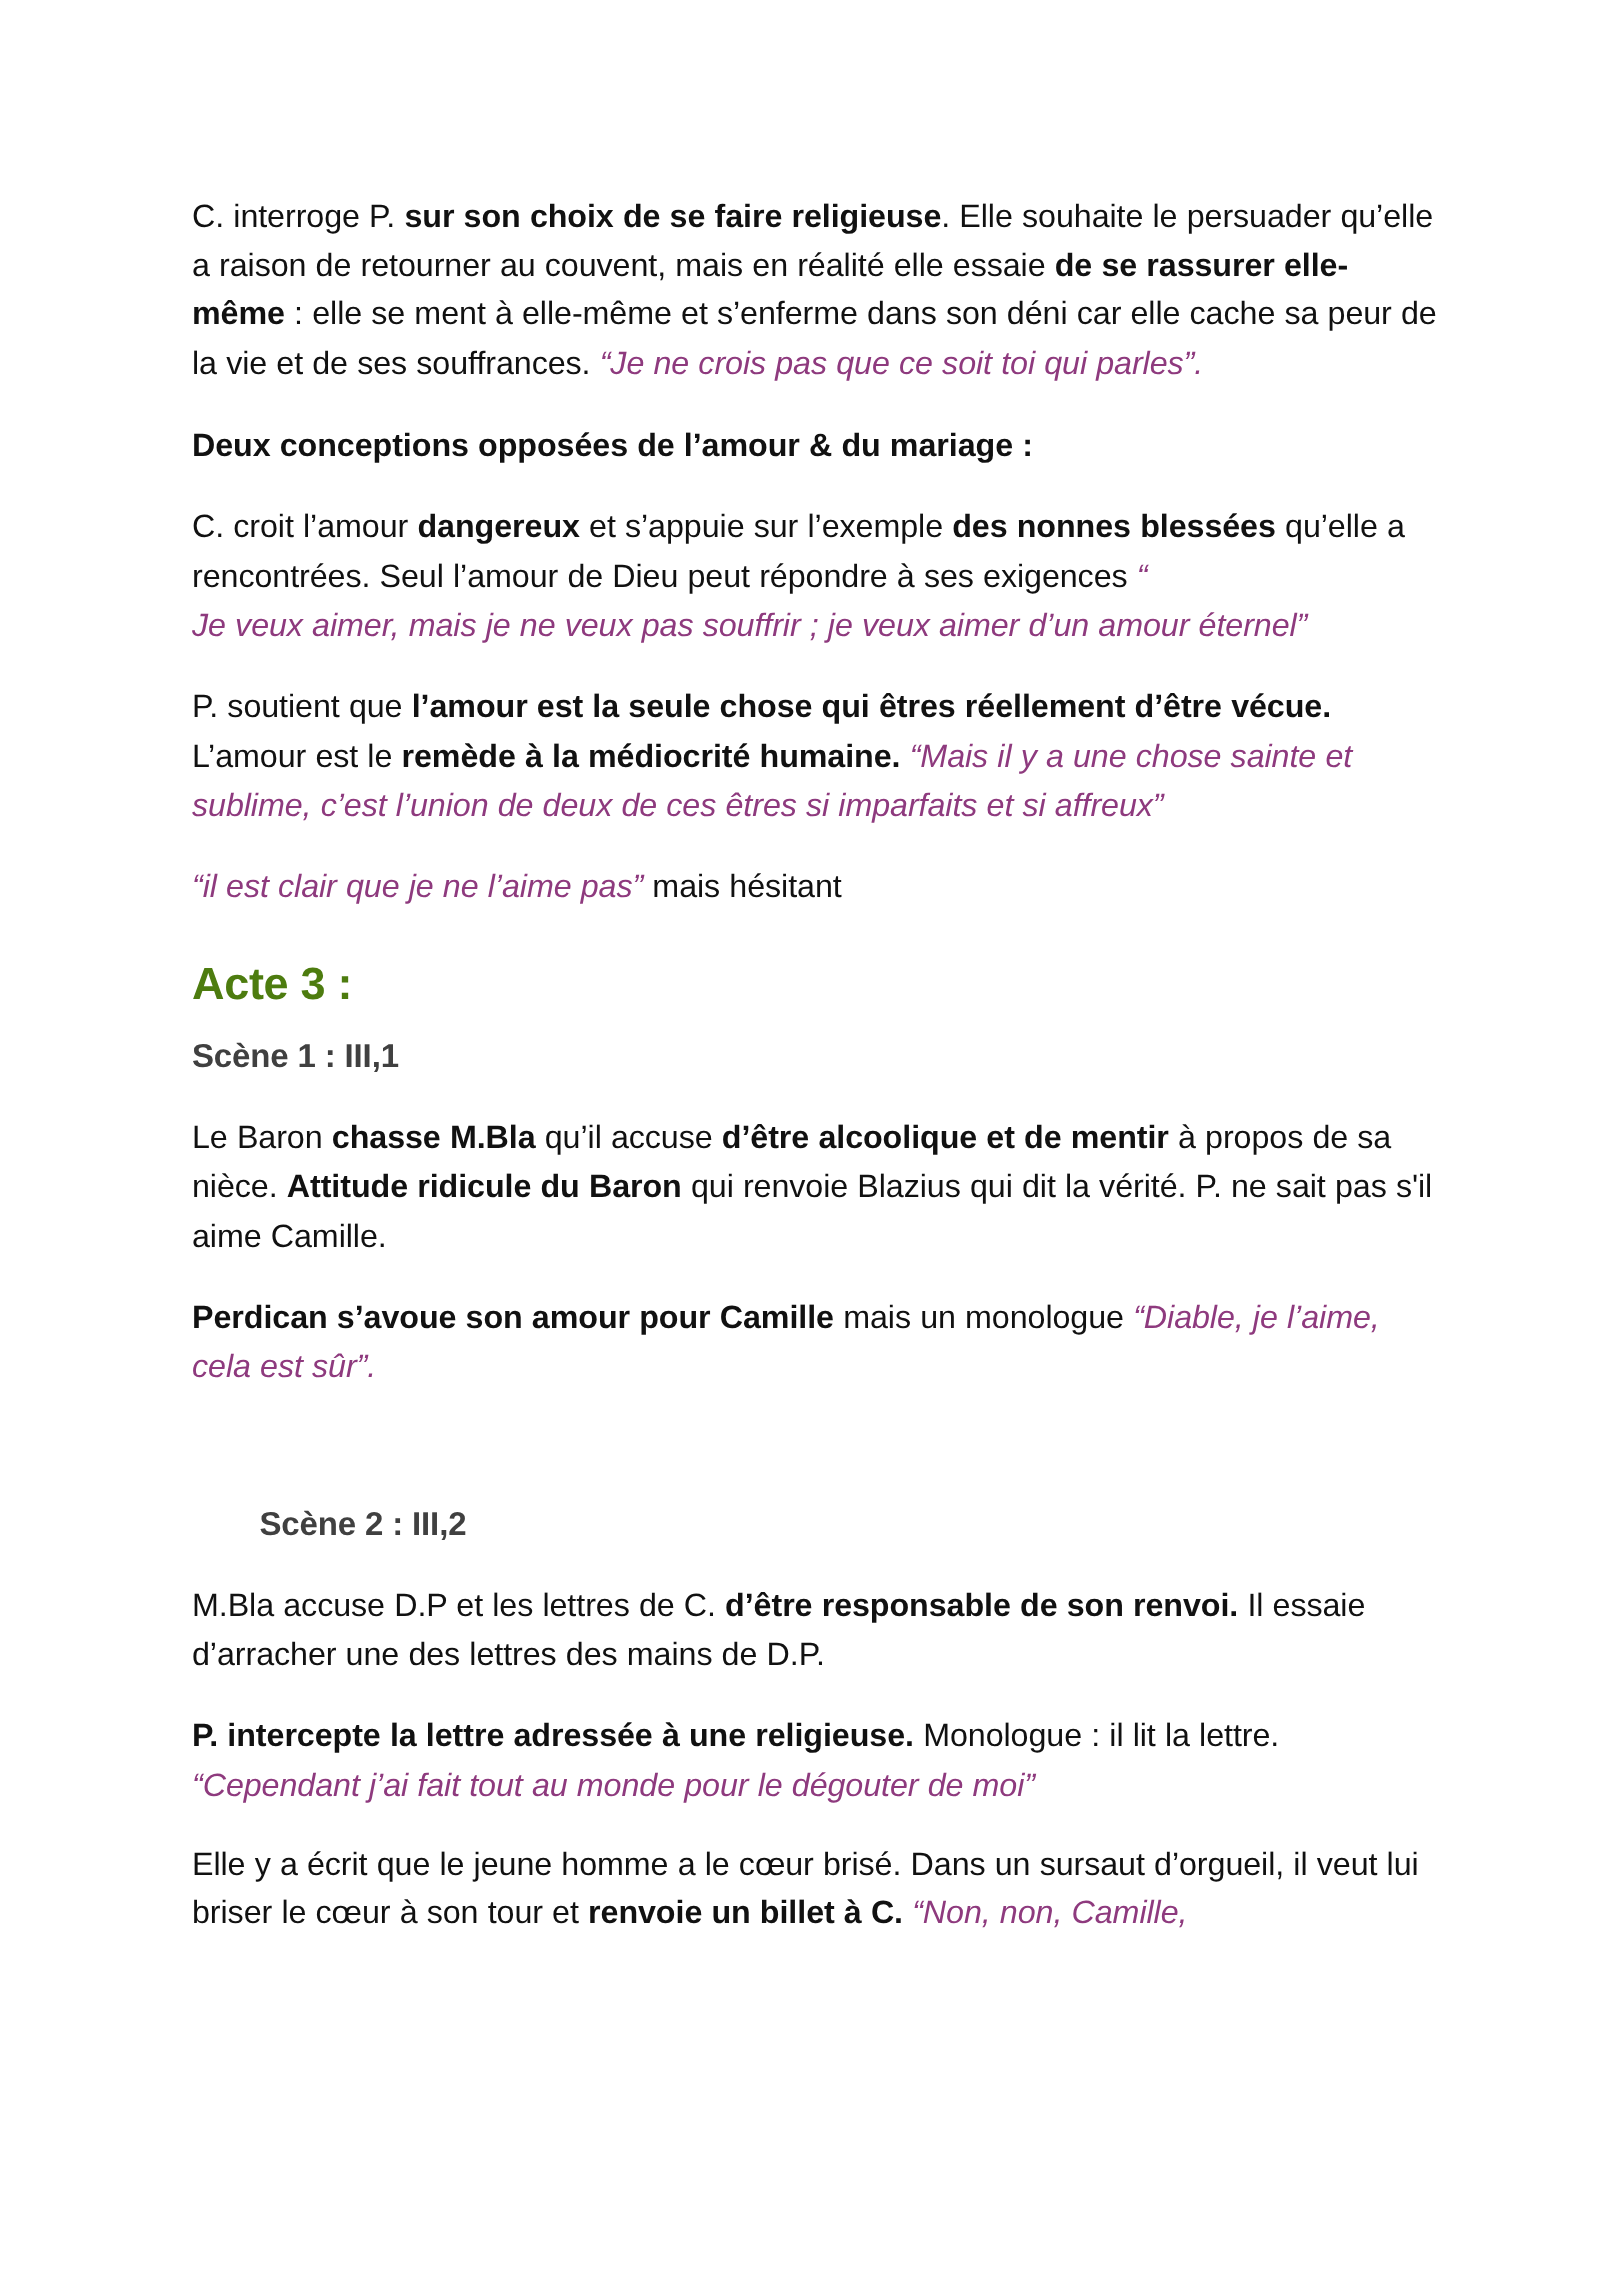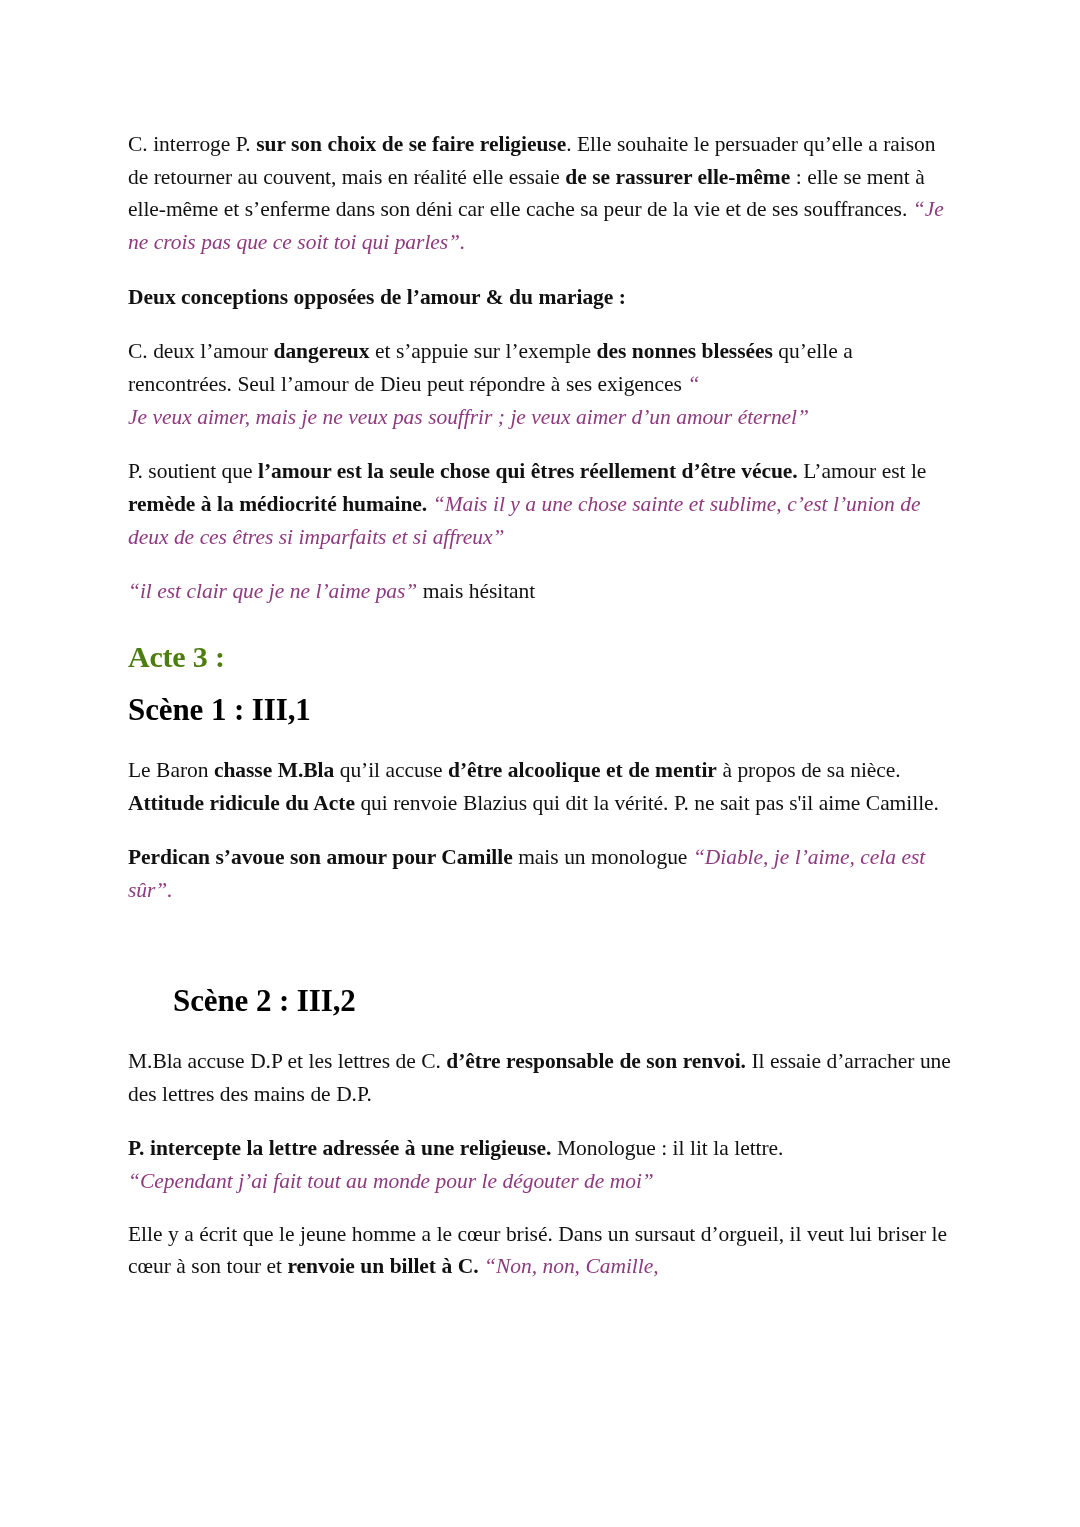--- a/index.html
+++ b/index.html
@@ -20,21 +20,20 @@
     position: relative;
     width: 1080px;
     min-height: 1527px;
     box-sizing: border-box;
     padding: 128px 122px 60px 128px;
     background: #ffffff;
   }
 
   .doc-body {
     width: 832px;
-    font-family: Liberation Serif, serif;
   }
 
   
   p.para {
     margin: 0 0 22px 0;
     font-size: 21.5px;
     line-height: 1.52;
     letter-spacing: -0.05px;
     color: #111111;
     text-align: left;
@@ -71,53 +70,53 @@
     margin: 30px 0 14px 0;
     font-size: 30px;
     line-height: 1.25;
     font-weight: 700;
     color: #4d7c0f;
     letter-spacing: -0.2px;
   }
 
   h3.scene {
     margin: 0 0 24px 0;
-    font-size: 31px;
+    font-size: 22px;
     line-height: 1.3;
     font-weight: 700;
-    color: #000000;
+    color: #404040;
     letter-spacing: -0.1px;
   }
 
   h3.scene.gap-above {
     margin-top: 0;
     margin-left: 45px;
   }
 </style>
 </head>
 <body>
 
 <div class="page">
   <article class="doc-body">
 
     <p class="para"><span>C. interroge P. </span><b>sur son choix de se faire religieuse</b><span>. Elle souhaite le persuader qu’elle a raison de retourner au couvent, mais en réalité elle essaie </span><b>de se rassurer elle-même</b><span> : elle se ment à elle-même et s’enferme dans son déni car elle cache sa peur de la vie et de ses souffrances. </span><span class="q">“Je ne crois pas que ce soit toi qui parles”.</span></p>
 
     <p class="para"><b>Deux conceptions opposées de l’amour &amp; du mariage :</b></p>
 
-    <p class="para"><span>C. deux l’amour </span><b>dangereux</b><span> et s’appuie sur l’exemple </span><b>des nonnes blessées</b><span> qu’elle a rencontrées. Seul l’amour de Dieu peut répondre à ses exigences </span><span class="q">“</span><br><span class="q">Je veux aimer, mais je ne veux pas souffrir ; je veux aimer d’un amour éternel”</span></p>
+    <p class="para"><span>C. croit l’amour </span><b>dangereux</b><span> et s’appuie sur l’exemple </span><b>des nonnes blessées</b><span> qu’elle a rencontrées. Seul l’amour de Dieu peut répondre à ses exigences </span><span class="q">“</span><br><span class="q">Je veux aimer, mais je ne veux pas souffrir ; je veux aimer d’un amour éternel”</span></p>
 
     <p class="para"><span>P. soutient que </span><b>l’amour est la seule chose qui êtres réellement d’être vécue.</b><span> L’amour est le </span><b>remède à la médiocrité humaine.</b><span> </span><span class="q">“Mais il y a une chose sainte et sublime, c’est l’union de deux de ces êtres si imparfaits et si affreux”</span></p>
 
     <p class="para"><span class="q">“il est clair que je ne l’aime pas”</span><span> mais hésitant</span></p>
 
     <h2 class="acte">Acte 3 :</h2>
 
     <h3 class="scene">Scène 1 : III,1</h3>
 
-    <p class="para"><span>Le Baron </span><b>chasse M.Bla</b><span> qu’il accuse </span><b>d’être alcoolique et de mentir</b><span> à propos de sa nièce. </span><b>Attitude ridicule du Acte</b><span> qui renvoie Blazius qui dit la vérité. P. ne sait pas s'il aime Camille.</span></p>
+    <p class="para"><span>Le Baron </span><b>chasse M.Bla</b><span> qu’il accuse </span><b>d’être alcoolique et de mentir</b><span> à propos de sa nièce. </span><b>Attitude ridicule du Baron</b><span> qui renvoie Blazius qui dit la vérité. P. ne sait pas s'il aime Camille.</span></p>
 
     <p class="para"><b>Perdican s’avoue son amour pour Camille</b><span> mais un monologue </span><span class="q">“Diable, je l’aime, cela est sûr”.</span></p>
 
     <div class="spacer"></div>
 
     <h3 class="scene gap-above">Scène 2 : III,2</h3>
 
 
     <p class="para"><span>M.Bla accuse D.P et les lettres de C. </span><b>d’être responsable de son renvoi.</b><span> Il essaie d’arracher une des lettres des mains de D.P.</span></p>
 

